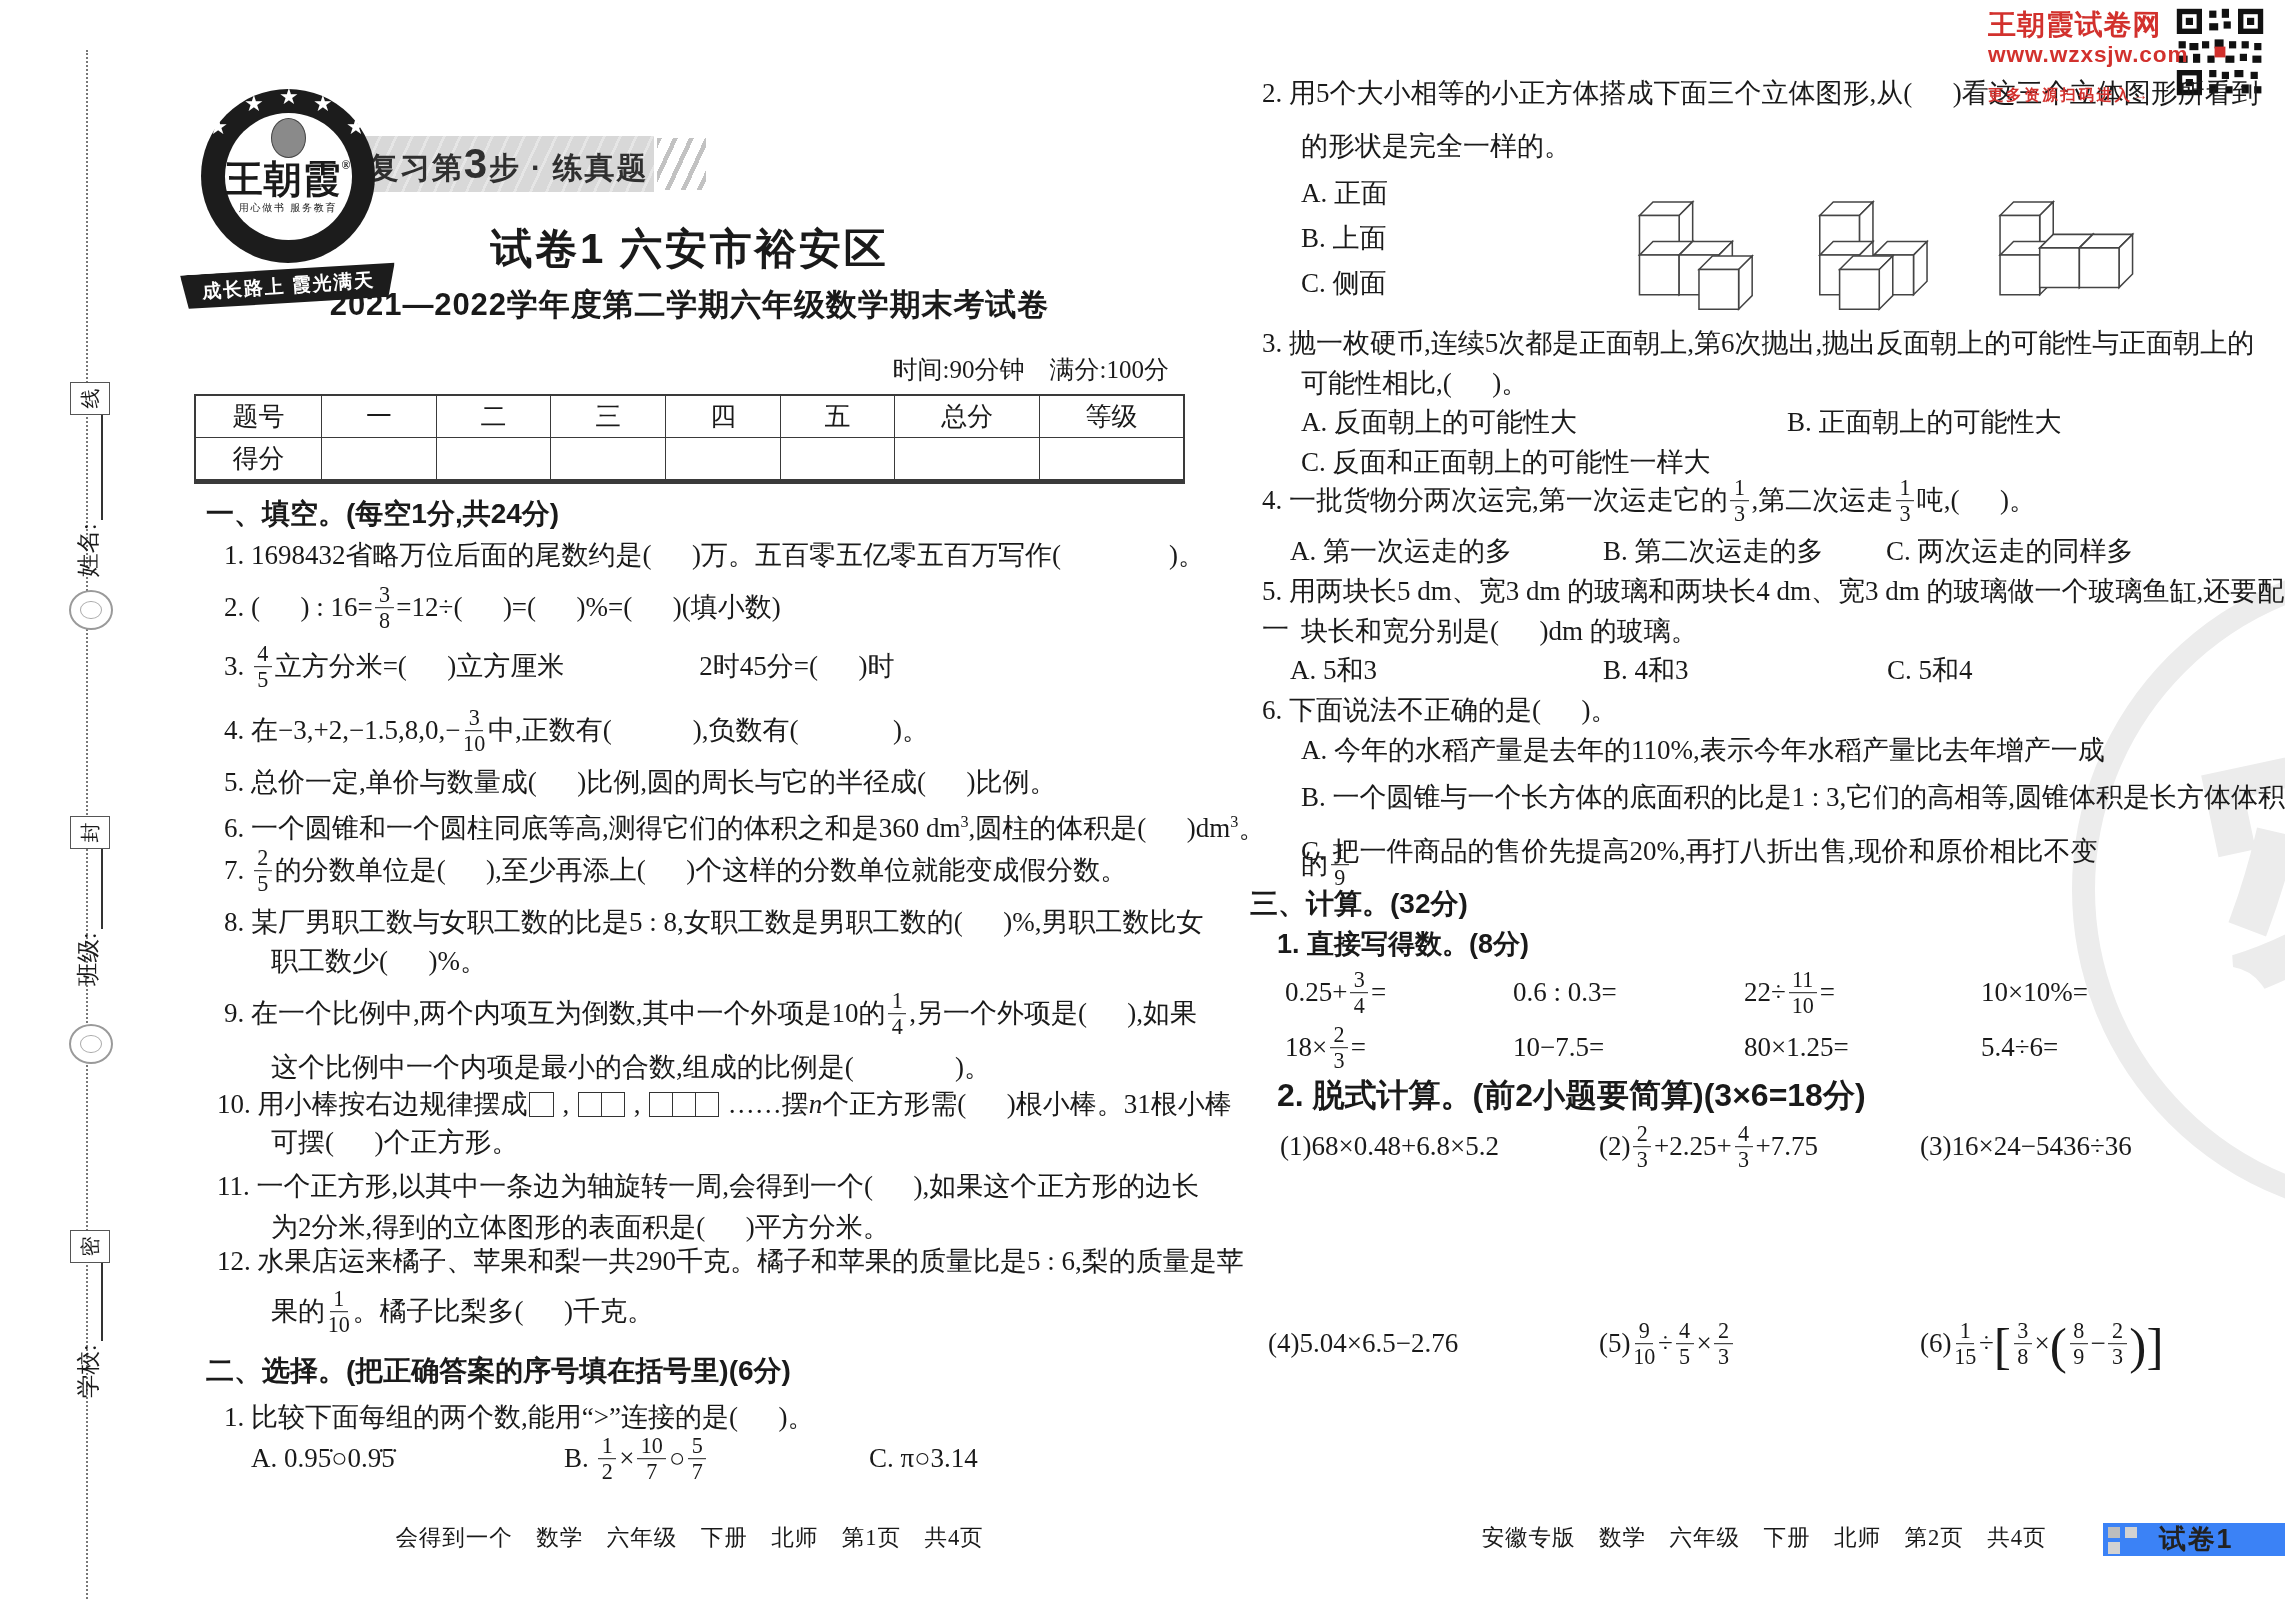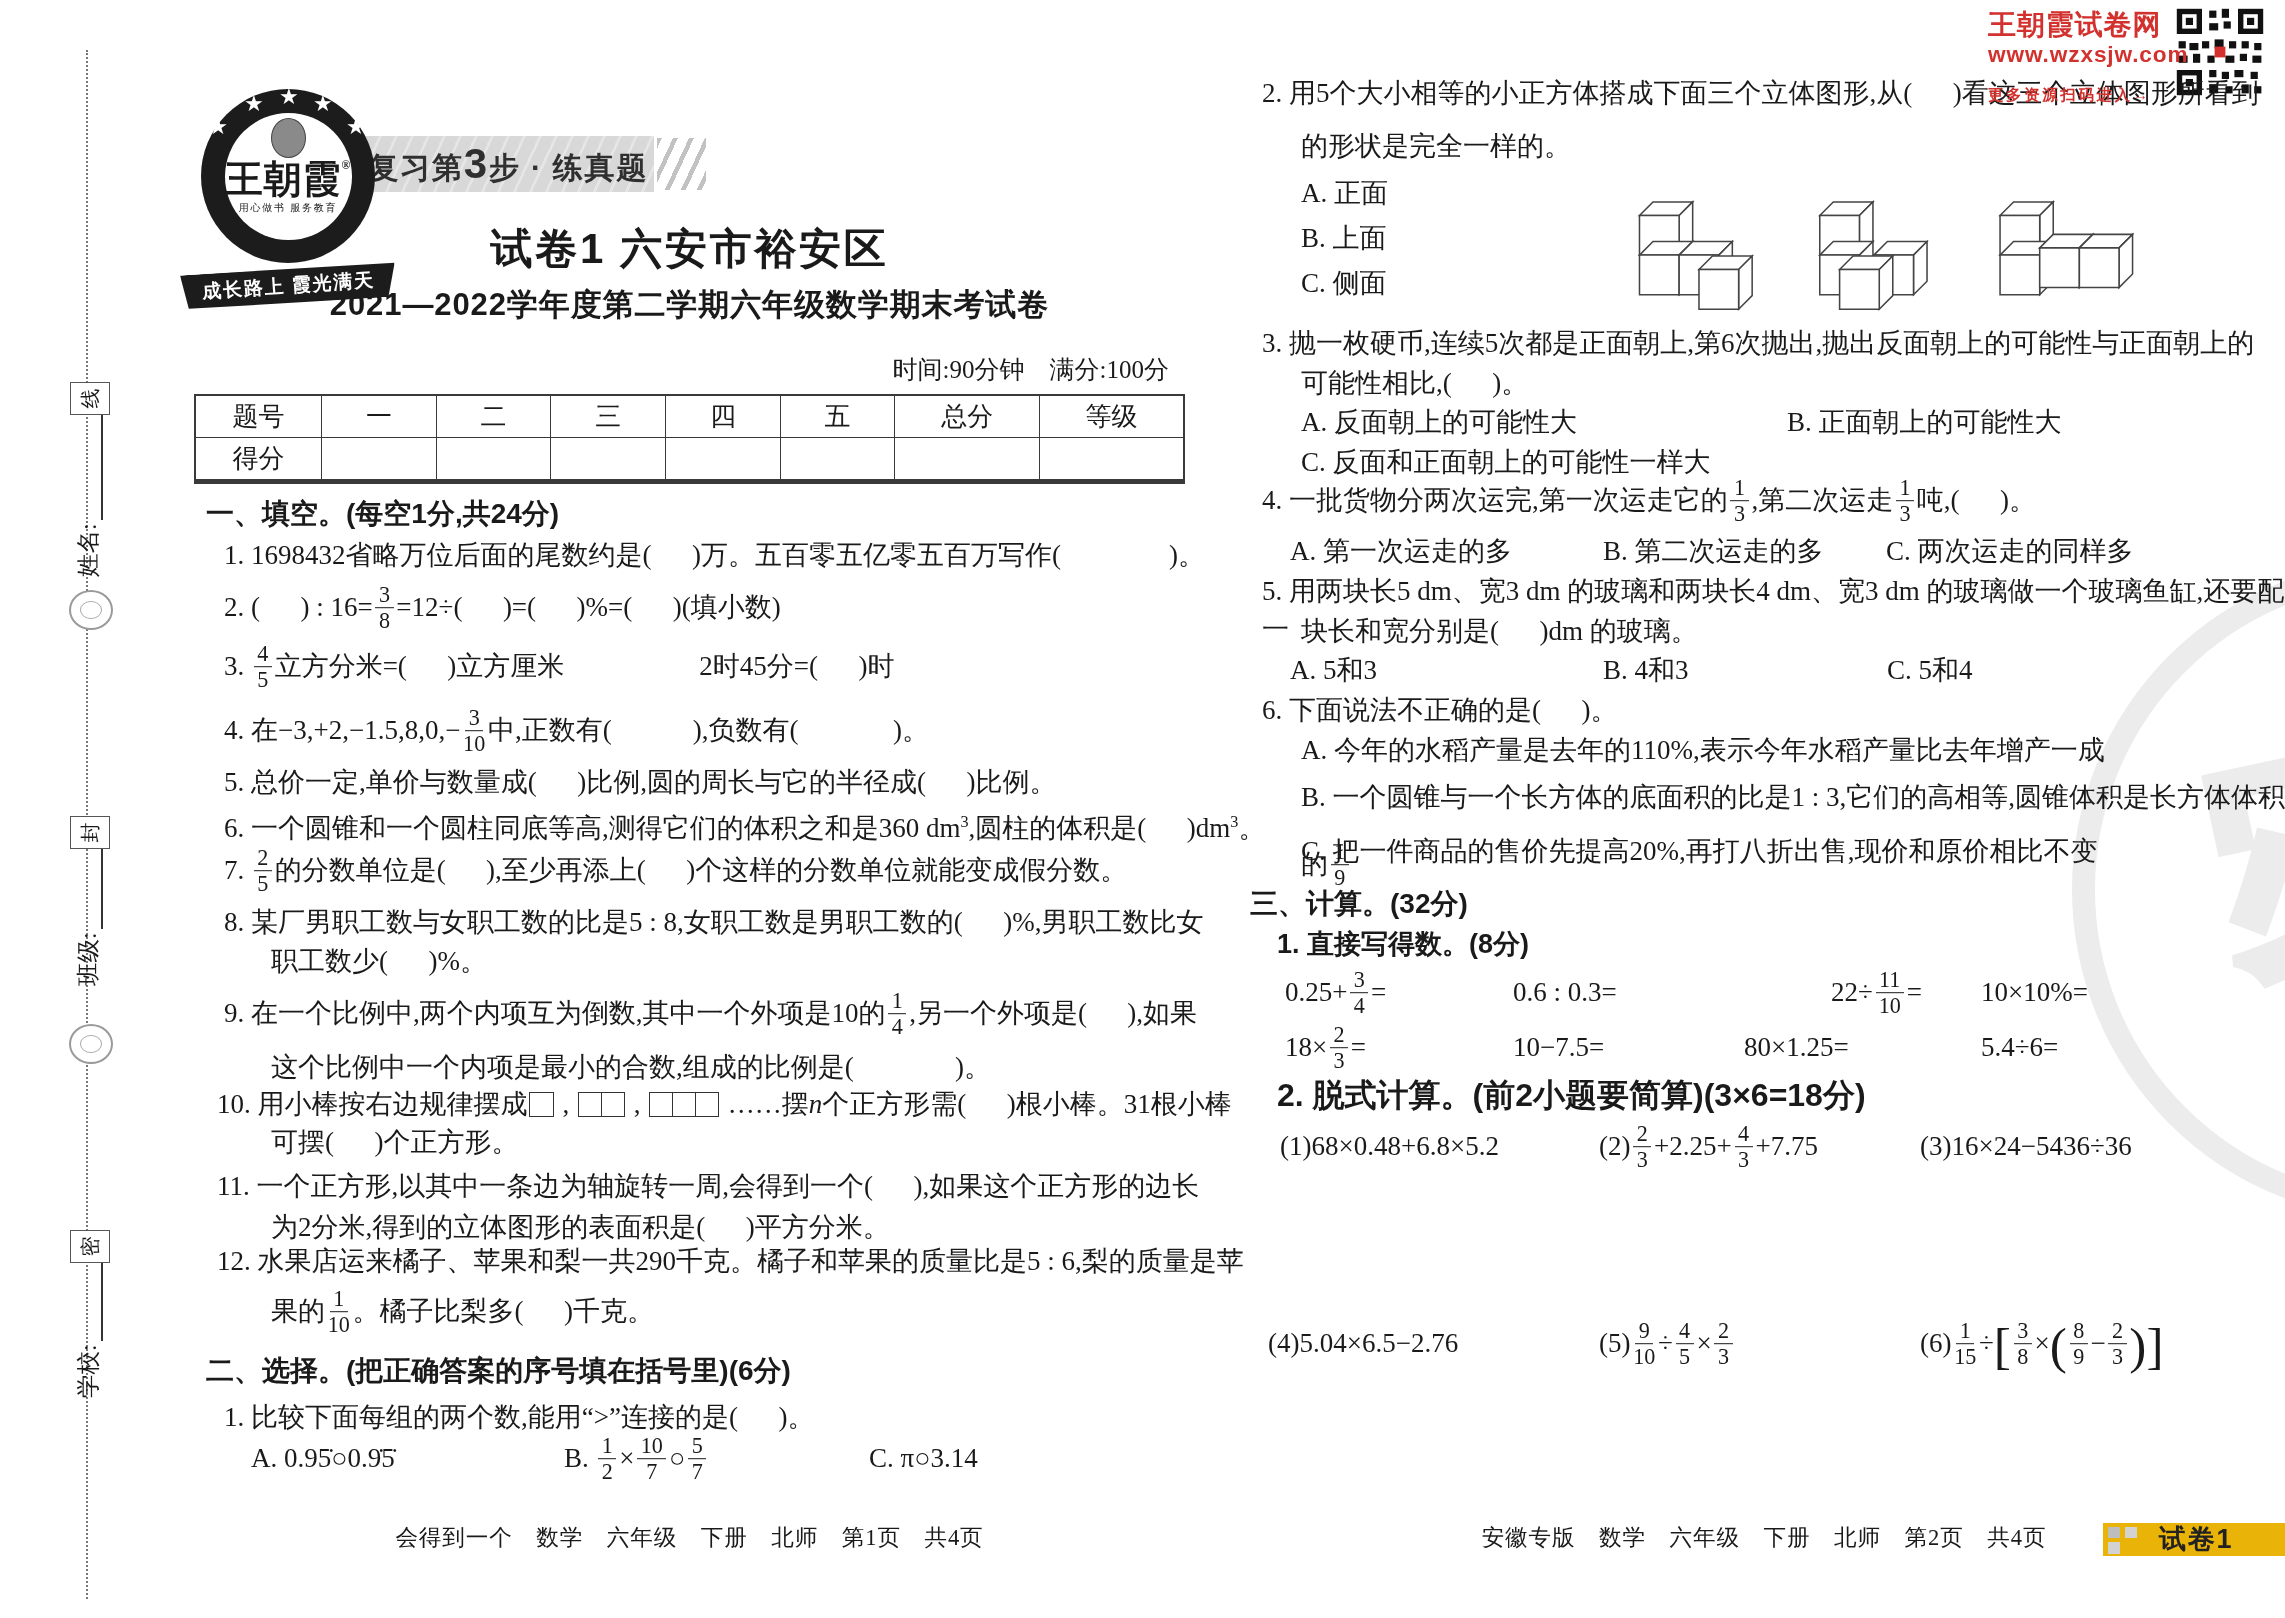--- a/index.html
+++ b/index.html
@@ -57,21 +57,21 @@
   .brand .b3{font-family:"Liberation Sans",sans-serif;font-weight:bold;font-size:15.4px;margin-top:17px;letter-spacing:2.7px;}
   
   .p1-title{position:absolute;left:194px;top:221px;width:991px;text-align:center;font-size:42px;letter-spacing:2.7px;}
   .p1-subtitle{position:absolute;left:194px;top:284px;width:991px;text-align:center;font-size:31px;letter-spacing:0.9px;}
   .p1-meta{position:absolute;left:194px;top:353px;width:975px;text-align:right;font-size:25px;}
   
   table.score{position:absolute;left:194px;top:394px;width:991px;border-collapse:collapse;
               border:2.7px solid #3a3a3a;border-bottom-width:5.4px;}
   table.score td{border:1.8px solid #3a3a3a;height:39px;text-align:center;font-size:26px;}
   .footer{position:absolute;font-size:22.6px;letter-spacing:0.9px;}
-  .tab{position:absolute;left:2103px;top:1523px;width:183px;height:33px;background:#eab308;}
+  .tab{position:absolute;left:2103px;top:1523px;width:183px;height:33px;background:#3b82f6;}
   .tab .tab-label{position:absolute;left:56px;top:0px;font-family:"Liberation Sans",sans-serif;
        font-weight:bold;font-size:27px;color:#222;line-height:33px;letter-spacing:1.8px;}
   .tab .sq1{position:absolute;left:5.4px;top:3.6px;width:11.8px;height:11.8px;background:#bdbdbd;}
   .tab .sq2{position:absolute;left:22px;top:3.6px;width:11.8px;height:11.8px;background:#d2d2d2;}
   .tab .sq3{position:absolute;left:5.4px;top:19px;width:11.8px;height:11.8px;background:#d2d2d2;}
   .watermark{position:absolute;left:2072px;top:559px;width:615px;height:615px;border:23.5px solid #ececec;
              border-radius:50%;z-index:0;display:flex;align-items:center;justify-content:center;}
   .watermark span{font-size:389px;color:#ececec;transform:rotate(-12deg);font-weight:bold;
                   font-family:"Liberation Sans",sans-serif;line-height:1;}
 </style>
@@ -306,21 +306,21 @@
   <div class="line" style="left:1301px;top:731px"><span>A. 今年的水稻产量是去年的110%,表示今年水稻产量比去年增产一成</span></div>
   <div class="line tall" style="left:1301px;top:764px"><span>B. 一个圆锥与一个长方体的底面积的比是1 : 3,它们的高相等,圆锥体积是长方体体积的</span><span class="frac"><span class="fn">1</span><span class="fd">9</span></span></div>
   <div class="line" style="left:1301px;top:832px"><span>C. 把一件商品的售价先提高20%,再打八折出售,现价和原价相比不变</span></div>
 
   <div class="line bold-sans" style="left:1250px;top:885px;font-size:28px">三、计算。(32分)</div>
   <div class="line bold-sans" style="left:1277px;top:925px;font-size:27px"><span>1. 直接写得数。(8分)</span></div>
 
   <div>
     <div class="line tall" style="left:1285px;top:959px"><span>0.25+</span><span class="frac"><span class="fn">3</span><span class="fd">4</span></span><span>=</span></div>
     <div class="line tall" style="left:1513px;top:959px"><span>0.6 : 0.3=</span></div>
-    <div class="line tall" style="left:1831px;top:959px"><span>22÷</span><span class="frac"><span class="fn">11</span><span class="fd">10</span></span><span>=</span></div>
+    <div class="line tall" style="left:1744px;top:959px"><span>22÷</span><span class="frac"><span class="fn">11</span><span class="fd">10</span></span><span>=</span></div>
     <div class="line tall" style="left:1981px;top:959px"><span>10×10%=</span></div>
     <div class="line tall" style="left:1285px;top:1014px"><span>18×</span><span class="frac"><span class="fn">2</span><span class="fd">3</span></span><span>=</span></div>
     <div class="line tall" style="left:1513px;top:1014px"><span>10−7.5=</span></div>
     <div class="line tall" style="left:1744px;top:1014px"><span>80×1.25=</span></div>
     <div class="line tall" style="left:1981px;top:1014px"><span>5.4÷6=</span></div>
   </div>
 
   <div class="line bold-sans" style="left:1277px;top:1076px;font-size:32px"><span>2. 脱式计算。(前2小题要简算)(3×6=18分)</span></div>
   <div>
     <div class="line tall" style="left:1280px;top:1113px"><span>(1)68×0.48+6.8×5.2</span></div>

